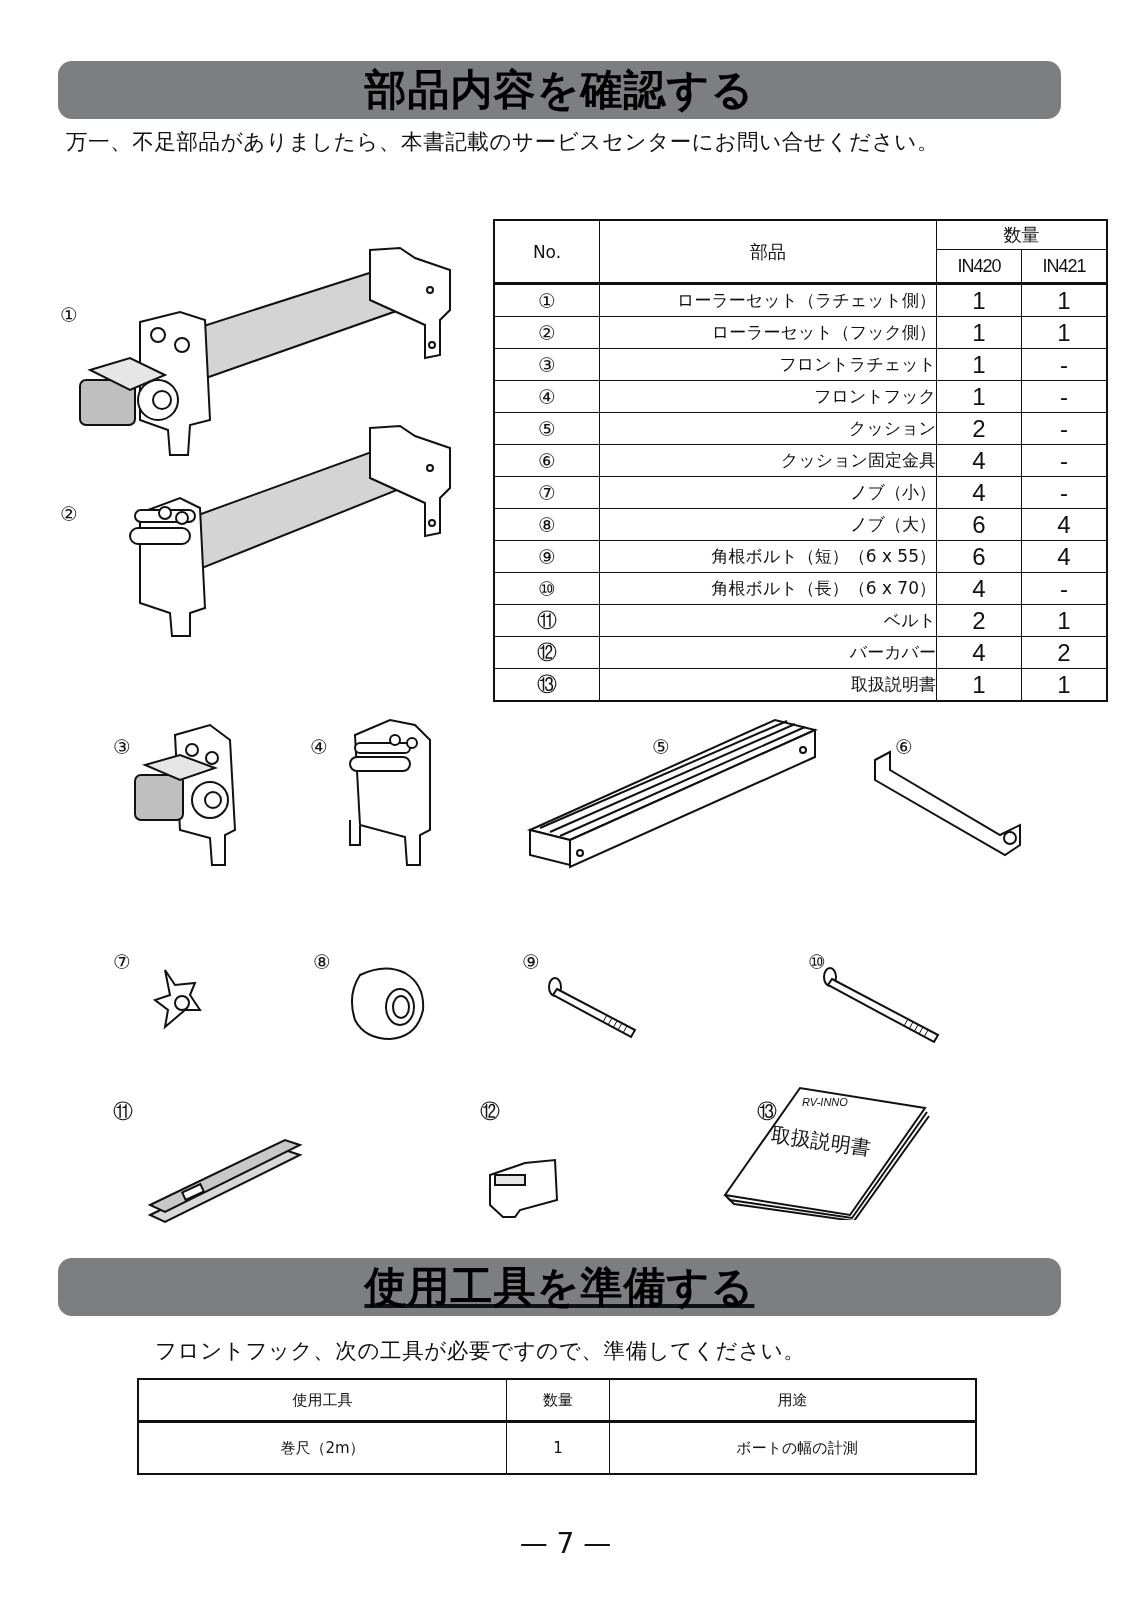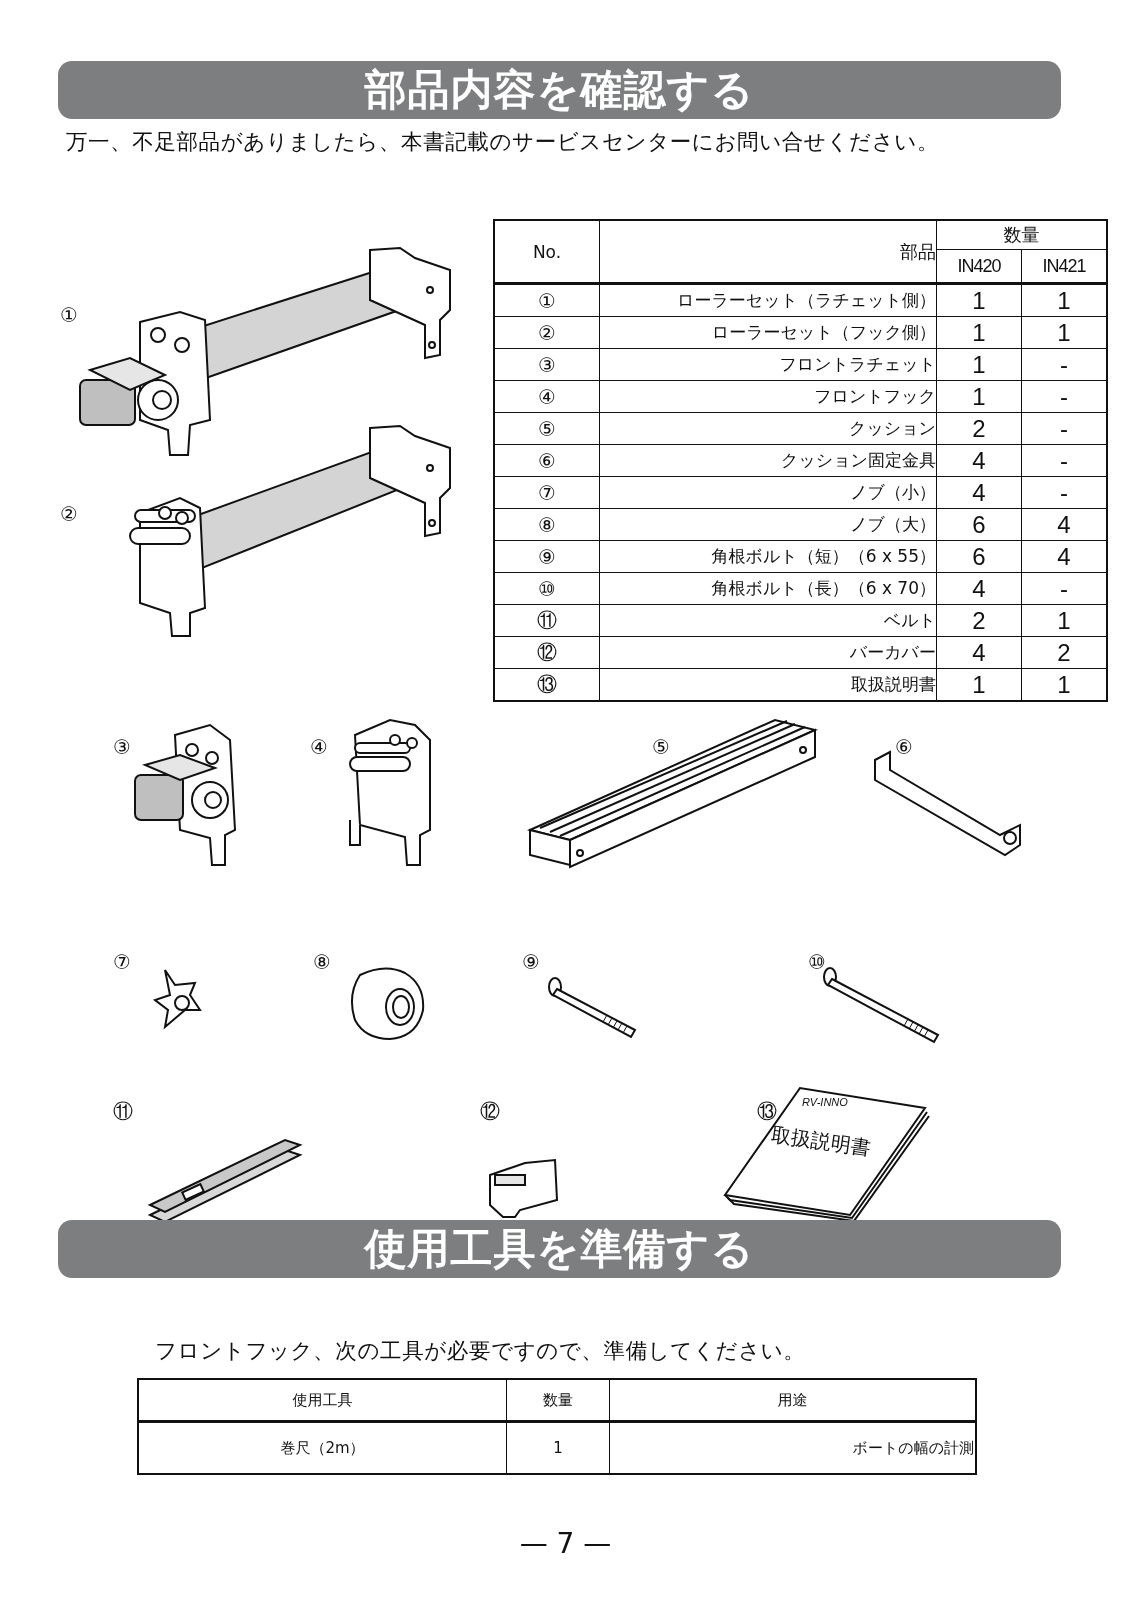--- a/index.html
+++ b/index.html
@@ -1,18 +1,18 @@
 <!DOCTYPE html>
 <html><head>
 <meta charset="utf-8">
 <style>
   html,body{margin:0;padding:0;background:#fff;}
   body{width:1131px;height:1600px;position:relative;overflow:hidden;font-family:"DejaVu Sans","Liberation Sans",sans-serif;color:#111;}
   .banner{position:absolute;left:58px;width:1003px;height:58px;background:#7d7e80;border-radius:14px;display:flex;align-items:center;justify-content:center;}
-  .banner span{color:#ffffff;font-size:42px;font-weight:bold;letter-spacing:1px;}
+  .banner span{color:#000000;font-size:42px;font-weight:bold;letter-spacing:1px;}
   .intro{position:absolute;left:66px;font-size:21.5px;line-height:35px;letter-spacing:0.6px;}
   table.parts{position:absolute;left:493px;top:219px;width:615px;border-collapse:collapse;border:2.5px solid #111;}
   table.parts td, table.parts th{border:1.5px solid #111;padding:0;height:31px;font-weight:normal;}
   table.parts th{font-size:18px;}
   .c-no{width:104px;text-align:center;font-size:20px;}
   .c-name{text-align:right;padding-left:14px !important;font-size:17px;}
   .c-q{width:84px;text-align:center;font-size:24px;font-weight:bold;font-family:"Liberation Sans",sans-serif;}
   .model{font-size:21px;font-weight:bold;font-family:"Liberation Sans",sans-serif;letter-spacing:-1px;margin-top:44px;}
   .hdr-bottom{border-bottom:3px solid #111 !important;}
   .lbl{position:absolute;font-size:20px;}
@@ -30,21 +30,21 @@
   <span>部品内容を確認する</span>
 </div>
 <div class="intro" style="top:124px;">
   <div>万一、不足部品がありましたら、本書記載のサービスセンターにお問い合せください。</div>
 </div>
 
 <table class="parts">
   <tbody>
       <tr>
     <th rowspan="2" class="c-no hdr-bottom" style="font-size:17px;">No.</th>
-    <th rowspan="2" class="hdr-bottom" style="text-align:right;">部品</th>
+    <th rowspan="2" class="hdr-bottom" style="text-align:center;">部品</th>
     <th colspan="2" style="height:28px;">数量</th>
   </tr>
   <tr>
     <th class="c-q model hdr-bottom" style="height:32px;">IN420</th>
     <th class="c-q model hdr-bottom">IN421</th>
   </tr>
   <tr>
         <td class="c-no">①</td>
         <td class="c-name">ローラーセット（ラチェット側）</td>
         <td class="c-q">1</td>
@@ -279,33 +279,33 @@
 <svg class="illus" style="left:720px;top:1080px;" width="215" height="140" viewBox="0 0 215 140">
   <g stroke="#111" stroke-width="2" fill="#fff">
     <polygon points="5,115 80,8 205,28 130,135"></polygon>
     <polyline points="5,115 10,120 132,138 207,32" fill="none"></polyline>
     <polyline points="8,118 14,124 134,141 209,36" fill="none"></polyline>
   </g>
   <text x="82" y="26" font-size="11" font-style="italic" font-family="Liberation Sans, sans-serif" fill="#111">RV-INNO</text>
   <text x="50" y="68" font-size="20" font-family="DejaVu Sans, sans-serif" fill="#111" transform="rotate(8 100 68)">取扱説明書</text>
 </svg>
 
-<div class="banner" style="top:1220px;">
+<div class="banner" style="top:1258px;text-decoration:underline;">
   <span>使用工具を準備する</span>
 </div>
 <div class="intro" style="top:1333px;left:155px;">フロントフック、次の工具が必要ですので、準備してください。</div>
 
 <table class="tools">
   <tbody>
       <tr class="h">
     <td style="width:365px;">使用工具</td>
     <td style="width:100px;">数量</td>
     <td>用途</td>
   </tr>
   <tr class="r">
     <td>巻尺（2m）</td>
     <td>1</td>
-    <td style="text-align:right;padding-left:10px;">ボートの幅の計測</td>
+    <td style="text-align:center;padding-left:10px;">ボートの幅の計測</td>
   </tr>
 </tbody>
   </table>
 
 <div class="pageno">— 7 —</div>
 
 </body></html>

